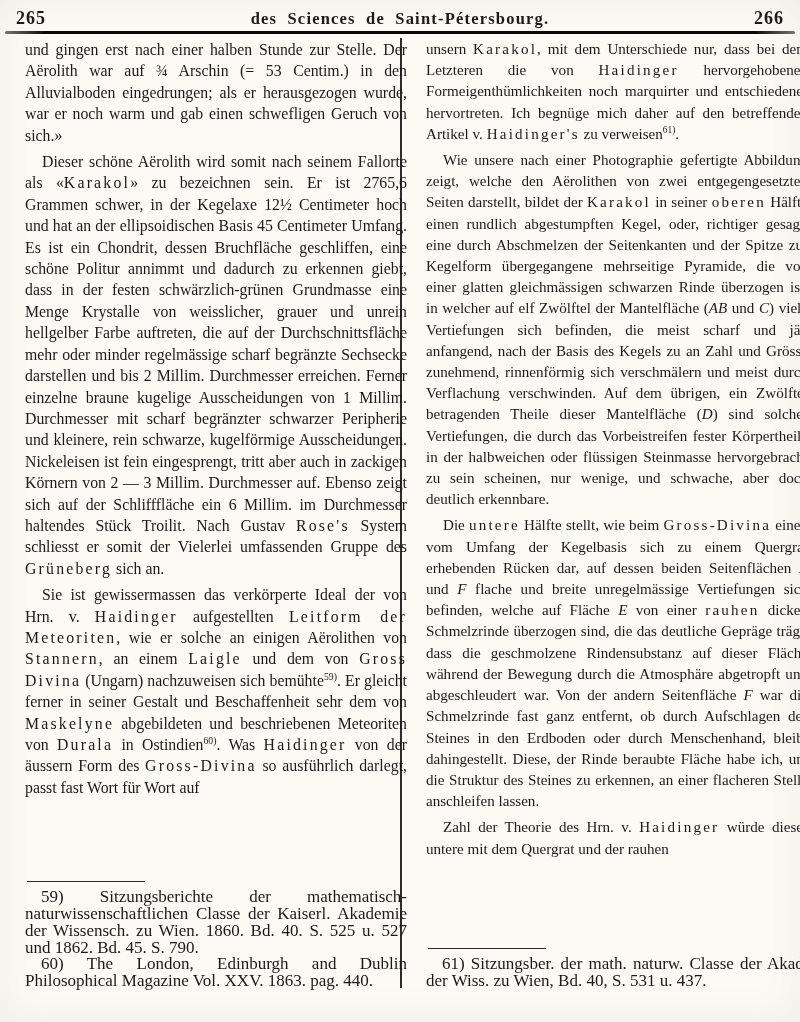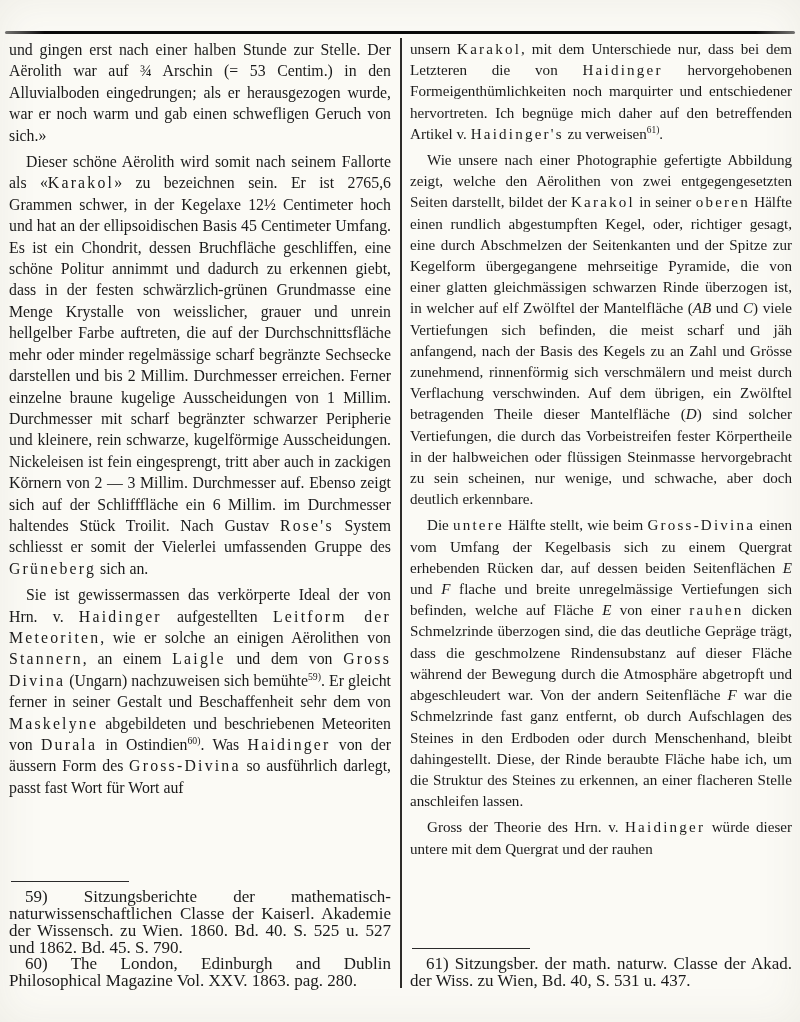--- a/index.html
+++ b/index.html
@@ -39,21 +39,21 @@
   }
   
   .col-divider {
     position: absolute; left: 400px; top: 38px;
     width: 1.5px; height: 950px; background: #2e2c29;
   }
   .col {
     position: absolute; top: 39px; width: 382px; height: 951px;
     display: flex; flex-direction: column;
     text-align: justify;
-    font-size: 15.8px; line-height: 21.4px;
+    font-size: 15.8px; line-height: 21.4px; margin-left: 16px;
   }
   .col.left  { left: 9px;  }
   .col.right { left: 410px; font-size: 15.1px; line-height: 21.2px; gap: 28px; }
   .col p { margin: 0; }
   .col .body p + p { margin-top: 5px; }
   .col p.indent { text-indent: 17px; }
   .sp { letter-spacing: 2.2px; }
   .it { font-style: italic; }
   sup { font-size: 0.62em; vertical-align: super; line-height: 0; }
   
@@ -67,43 +67,48 @@
     border-top: 1.2px solid #2a2a2a;
     margin: 0 0 7px 2px;
   }
   .footnotes p { text-indent: 16px; margin: 0; }
 </style>
 </head>
 <body>
 
 <div class="page">
 
+  <div class="running-head">
+    <span class="page-num left">265</span>
+    <div class="head-title">des Sciences de Saint-Pétersbourg.</div>
+    <span class="page-num right">266</span>
+  </div>
   <div class="header-rule"></div>
 
   <div class="col-divider"></div>
 
   <div class="col left">
     <div class="body">
       <p><span>und gingen erst nach einer halben Stunde zur Stelle. Der Aërolith war auf ¾ Arschin (= 53 Centim.) in den Alluvialboden eingedrungen; als er herausgezogen wurde, war er noch warm und gab einen schwefligen Geruch von sich.»</span></p>
       <p class="indent"><span>Dieser schöne Aërolith wird somit nach seinem Fallorte als «</span><span class="sp">Karakol</span><span>» zu bezeichnen sein. Er ist 2765,6 Grammen schwer, in der Kegelaxe 12½ Centimeter hoch und hat an der ellipsoidischen Basis 45 Centimeter Umfang. Es ist ein Chondrit, dessen Bruchfläche geschliffen, eine schöne Politur annimmt und dadurch zu erkennen giebt, dass in der festen schwärzlich-grünen Grundmasse eine Menge Krystalle von weisslicher, grauer und unrein hellgelber Farbe auftreten, die auf der Durchschnittsfläche mehr oder minder regelmässige scharf begränzte Sechsecke darstellen und bis 2 Millim. Durchmesser erreichen. Ferner einzelne braune kugelige Ausscheidungen von 1 Millim. Durchmesser mit scharf begränzter schwarzer Peripherie und kleinere, rein schwarze, kugelförmige Ausscheidungen. Nickeleisen ist fein eingesprengt, tritt aber auch in zackigen Körnern von 2 — 3 Millim. Durchmesser auf. Ebenso zeigt sich auf der Schlifffläche ein 6 Millim. im Durchmesser haltendes Stück Troilit. Nach Gustav </span><span class="sp">Rose's</span><span> System schliesst er somit der Vielerlei umfassenden Gruppe des </span><span class="sp">Grüneberg</span><span> sich an.</span></p>
       <p class="indent"><span>Sie ist gewissermassen das verkörperte Ideal der von Hrn. v. </span><span class="sp">Haidinger</span><span> aufgestellten </span><span class="sp">Leitform der Meteoriten</span><span>, wie er solche an einigen Aërolithen von </span><span class="sp">Stannern</span><span>, an einem </span><span class="sp">Laigle</span><span> und dem von </span><span class="sp">Gross Divina</span><span> (Ungarn) nachzuweisen sich bemühte</span><sup>59)</sup><span>. Er gleicht ferner in seiner Gestalt und Beschaffenheit sehr dem von </span><span class="sp">Maskelyne</span><span> abgebildeten und beschriebenen Meteoriten von </span><span class="sp">Durala</span><span> in Ostindien</span><sup>60)</sup><span>. Was </span><span class="sp">Haidinger</span><span> von der äussern Form des </span><span class="sp">Gross-Divina</span><span> so ausführlich darlegt, passt fast Wort für Wort auf</span></p>
     </div>
     <div class="footnotes">
       <div class="fn-rule"></div>
       <p><span>59) Sitzungsberichte der mathematisch-naturwissenschaftlichen Classe der Kaiserl. Akademie der Wissensch. zu Wien. 1860. Bd. 40. S. 525 u. 527 und 1862. Bd. 45. S. 790.</span></p>
-      <p><span>60) The London, Edinburgh and Dublin Philosophical Magazine Vol. XXV. 1863. pag. 280.</span></p>
+      <p><span>60) The London, Edinburgh and Dublin Philosophical Magazine Vol. XXV. 1863. pag. 440.</span></p>
     </div>
   </div>
 
   <div class="col right">
     <div class="body">
       <p><span>unsern </span><span class="sp">Karakol</span><span>, mit dem Unterschiede nur, dass bei dem Letzteren die von </span><span class="sp">Haidinger</span><span> hervorgehobenen Formeigenthümlichkeiten noch marquirter und entschiedener hervortreten. Ich begnüge mich daher auf den betreffenden Artikel v. </span><span class="sp">Haidinger's</span><span> zu verweisen</span><sup>61)</sup><span>.</span></p>
       <p class="indent"><span>Wie unsere nach einer Photographie gefertigte Abbildung zeigt, welche den Aërolithen von zwei entgegengesetzten Seiten darstellt, bildet der </span><span class="sp">Karakol</span><span> in seiner </span><span class="sp">oberen</span><span> Hälfte einen rundlich abgestumpften Kegel, oder, richtiger gesagt, eine durch Abschmelzen der Seitenkanten und der Spitze zur Kegelform übergegangene mehrseitige Pyramide, die von einer glatten gleichmässigen schwarzen Rinde überzogen ist, in welcher auf elf Zwölftel der Mantelfläche (</span><span class="it">AB</span><span> und </span><span class="it">C</span><span>) viele Vertiefungen sich befinden, die meist scharf und jäh anfangend, nach der Basis des Kegels zu an Zahl und Grösse zunehmend, rinnenförmig sich verschmälern und meist durch Verflachung verschwinden. Auf dem übrigen, ein Zwölftel betragenden Theile dieser Mantelfläche (</span><span class="it">D</span><span>) sind solcher Vertiefungen, die durch das Vorbeistreifen fester Körpertheile in der halbweichen oder flüssigen Steinmasse hervorgebracht zu sein scheinen, nur wenige, und schwache, aber doch deutlich erkennbare.</span></p>
       <p class="indent"><span>Die </span><span class="sp">untere</span><span> Hälfte stellt, wie beim </span><span class="sp">Gross-Divina</span><span> einen vom Umfang der Kegelbasis sich zu einem Quergrat erhebenden Rücken dar, auf dessen beiden Seitenflächen </span><span class="it">E</span><span> und </span><span class="it">F</span><span> flache und breite unregelmässige Vertiefungen sich befinden, welche auf Fläche </span><span class="it">E</span><span> von einer </span><span class="sp">rauhen</span><span> dicken Schmelzrinde überzogen sind, die das deutliche Gepräge trägt, dass die geschmolzene Rindensubstanz auf dieser Fläche während der Bewegung durch die Atmosphäre abgetropft und abgeschleudert war. Von der andern Seitenfläche </span><span class="it">F</span><span> war die Schmelzrinde fast ganz entfernt, ob durch Aufschlagen des Steines in den Erdboden oder durch Menschenhand, bleibt dahingestellt. Diese, der Rinde beraubte Fläche habe ich, um die Struktur des Steines zu erkennen, an einer flacheren Stelle anschleifen lassen.</span></p>
-      <p class="indent"><span>Gross der Theorie des Hrn. v. </span><span class="sp">Haidinger</span><span> würde dieser untere mit dem Quergrat und der rauhen</span></p>
+      <p class="indent"><span>Zahl der Theorie des Hrn. v. </span><span class="sp">Haidinger</span><span> würde dieser untere mit dem Quergrat und der rauhen</span></p>
     </div>
     <div class="footnotes">
       <div class="fn-rule"></div>
       <p><span>61) Sitzungsber. der math. naturw. Classe der Akad. der Wiss. zu Wien, Bd. 40, S. 531 u. 437.</span></p>
     </div>
   </div>
 
 </div>
 
 </body></html>

